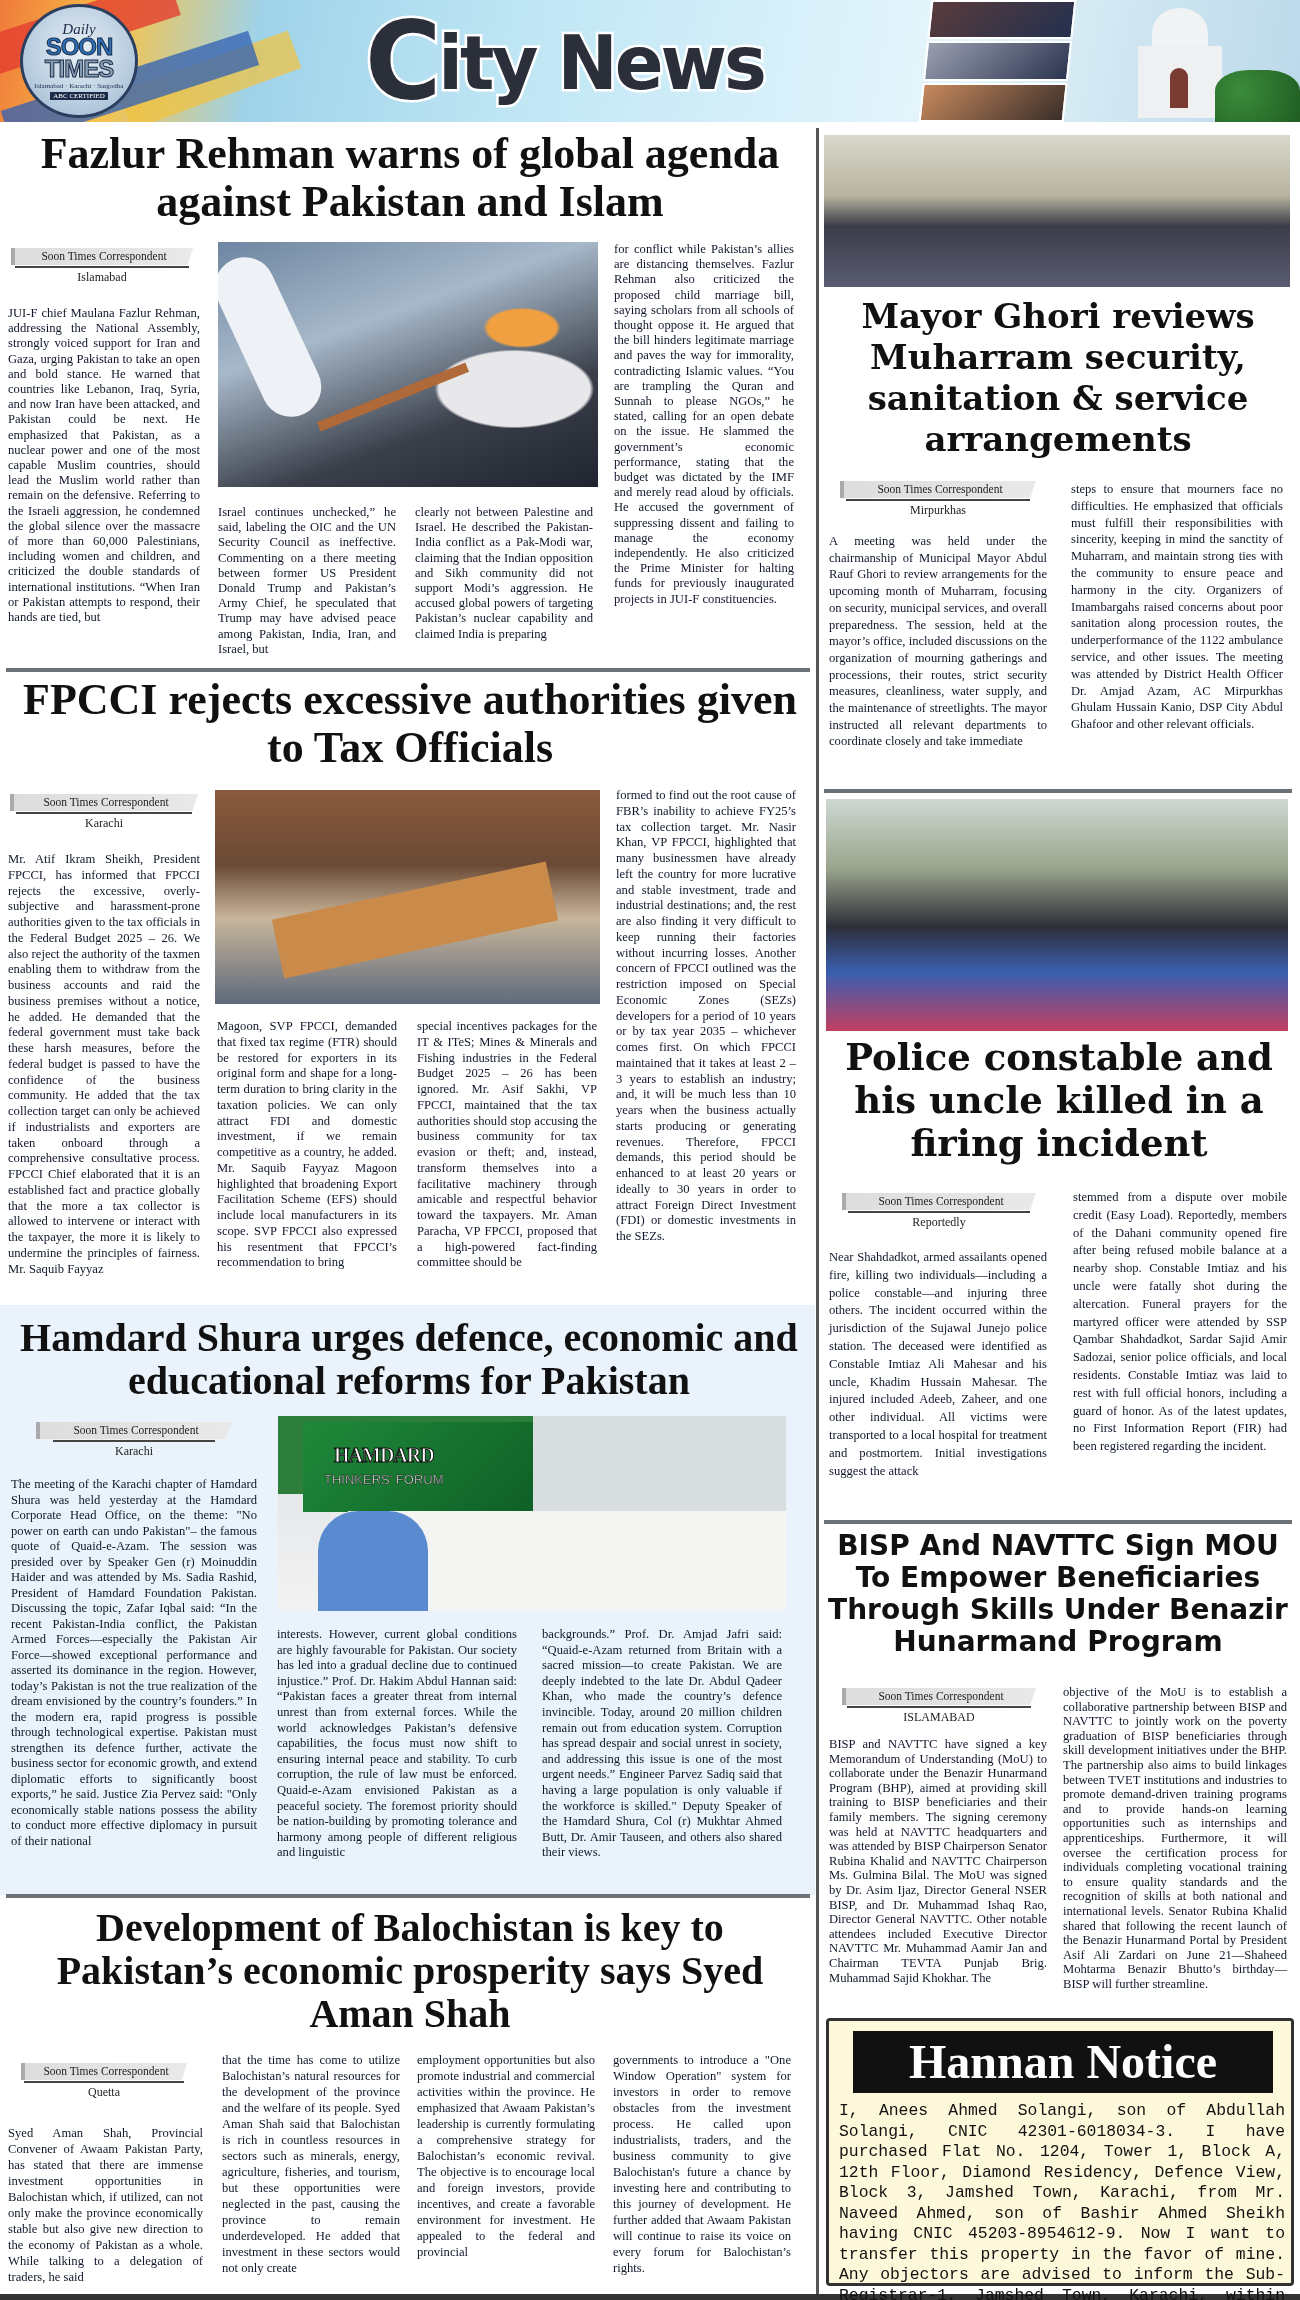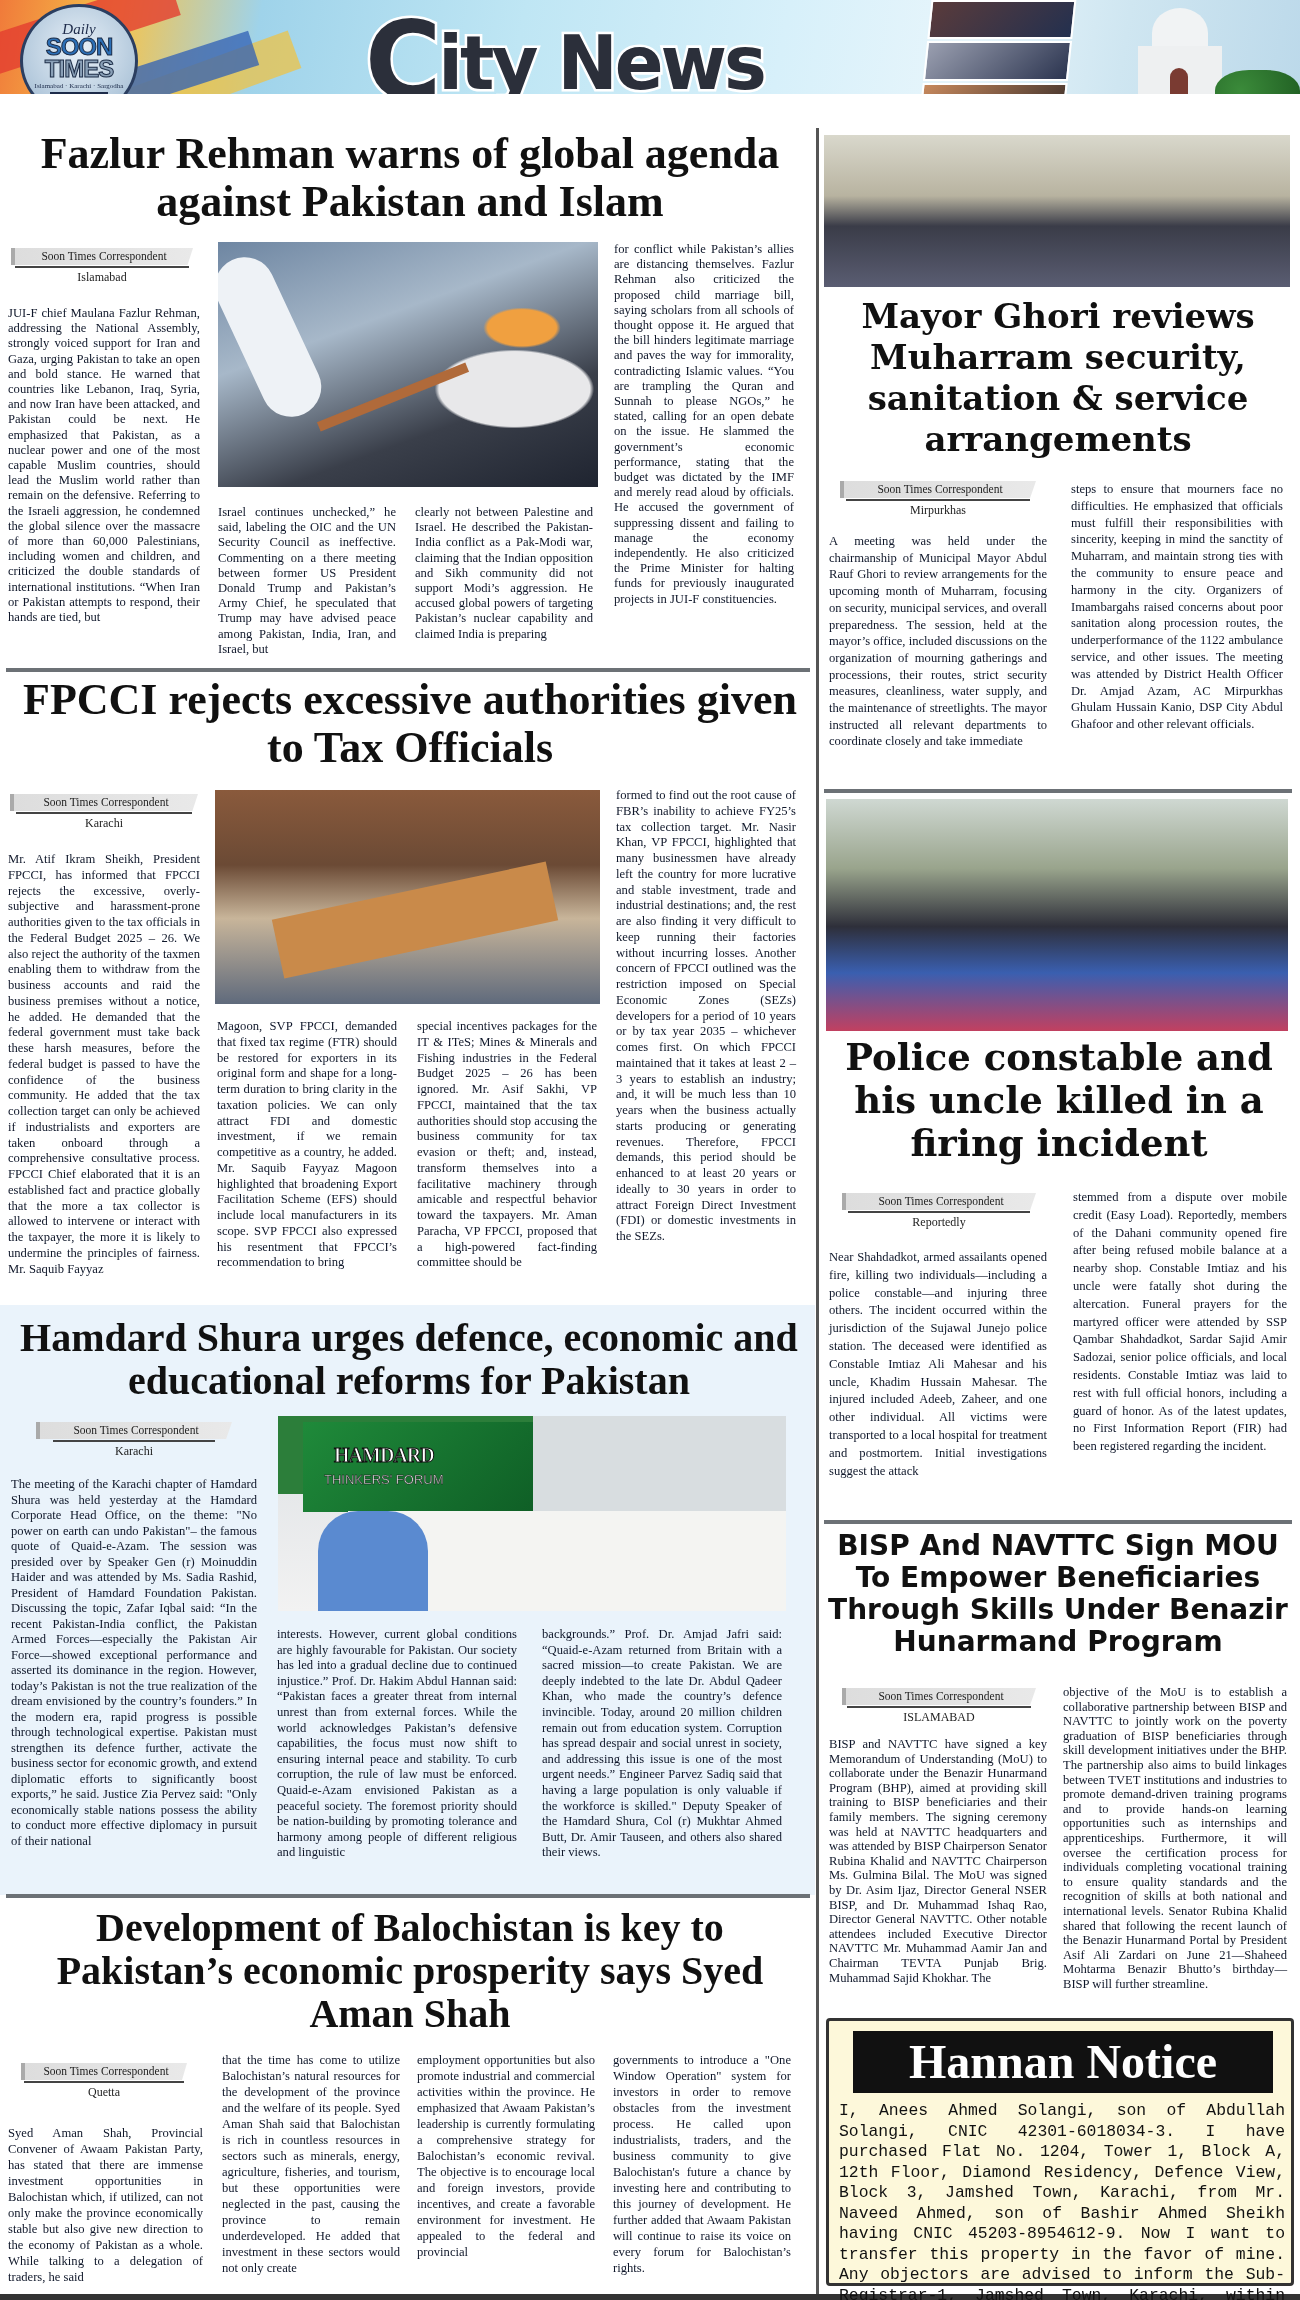--- a/index.html
+++ b/index.html
@@ -1,20 +1,20 @@
 <!DOCTYPE html>
 <html><head>
 <meta charset="utf-8">
 <style>
 *{box-sizing:border-box;margin:0;padding:0}
 html,body{width:1300px;height:2300px;background:#fff;overflow:hidden}
 body{font-family:"Liberation Serif",serif;color:#222;position:relative}
 .abs{position:absolute}
 
-#masthead{left:0;top:0;width:1300px;height:94px;overflow:hidden;
+#masthead{left:0;top:0;width:1300px;height:122px;overflow:hidden;
  background:linear-gradient(100deg,#f07a3a 0%,#f6c34a 9%,#9fd3ea 20%,#bfe6f4 40%,#d7f0fa 60%,#e7f5fb 74%,#cfe6f1 86%,#bcd9ea 100%)}
 #masthead .stripe1{position:absolute;left:-40px;top:10px;width:220px;height:40px;background:#e33d2f;transform:rotate(-18deg);opacity:.8}
 #masthead .stripe2{position:absolute;left:0;top:70px;width:260px;height:36px;background:#2f5fb5;transform:rotate(-18deg);opacity:.75}
 #masthead .stripe3{position:absolute;left:120px;top:60px;width:180px;height:40px;background:#f2c23c;transform:rotate(-20deg);opacity:.7}
 #logo{position:absolute;left:20px;top:4px;width:118px;height:114px;border-radius:50%;
  background:radial-gradient(circle at 50% 40%,#e9f1f8,#9ab6cf);border:3px solid #2b3e60;
  display:flex;flex-direction:column;align-items:center;justify-content:center}
 #logo .daily{font-family:"Liberation Serif",serif;font-style:italic;font-size:15px;color:#1d2b4a;line-height:14px}
 #logo .soon,#logo .times{font-family:"Liberation Sans",sans-serif;font-weight:bold;font-size:24px;color:#2c6fb6;line-height:22px;letter-spacing:-1px;-webkit-text-stroke:1px #1a2a44}
 #logo .times{color:#8aa0b7}

